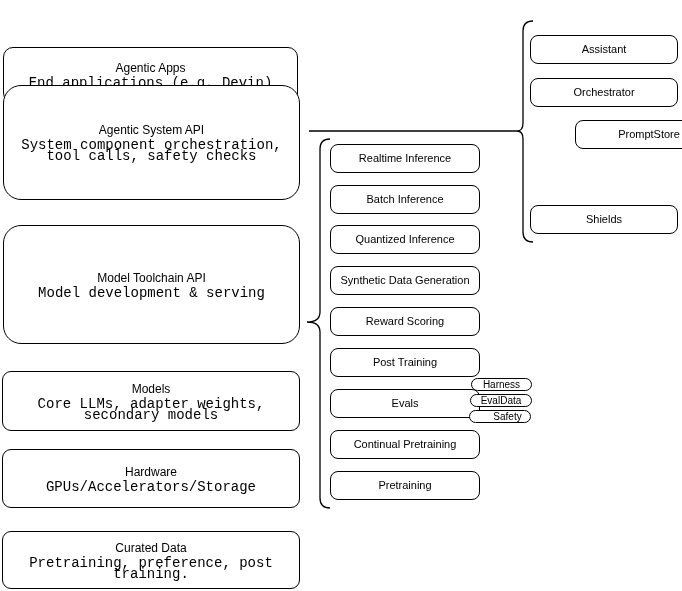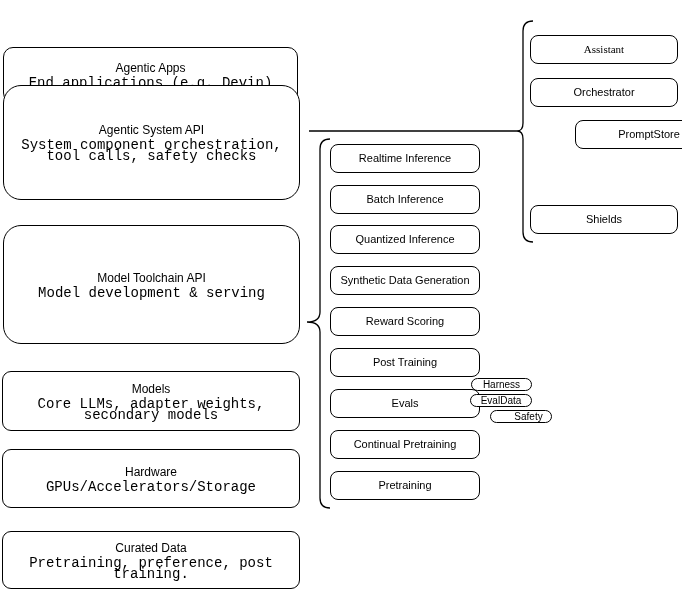--- a/index.html
+++ b/index.html
@@ -113,25 +113,25 @@
   <div class="box small-box" style="left:330px;top:471px;width:150px;height:29px;">
     <span>Pretraining</span>
   </div>
 
   <div class="pill" style="left:471px;top:378px;width:61px;height:13px;">
     <span>Harness</span>
   </div>
   <div class="pill" style="left:470px;top:394px;width:62px;height:13px;">
     <span>EvalData</span>
   </div>
-  <div class="pill" style="left:490px;top:410px;width:62px;height:13px;padding-left:15px;">
+  <div class="pill" style="left:469px;top:410px;width:62px;height:13px;padding-left:15px;">
     <span>Safety</span>
   </div>
 
-  <div class="box small-box" style="left:530px;top:35px;width:148px;height:29px;font-family:Liberation Serif, serif;">
+  <div class="box small-box" style="left:530px;top:35px;width:148px;height:29px;">
     <span>Assistant</span>
   </div>
   <div class="box small-box" style="left:530px;top:78px;width:148px;height:29px;">
     <span>Orchestrator</span>
   </div>
   <div class="box small-box" style="left:530px;top:120px;width:148px;height:29px;margin-left:45px;">
     <span>PromptStore</span>
   </div>
   <div class="box small-box" style="left:530px;top:205px;width:148px;height:29px;">
     <span>Shields</span>

